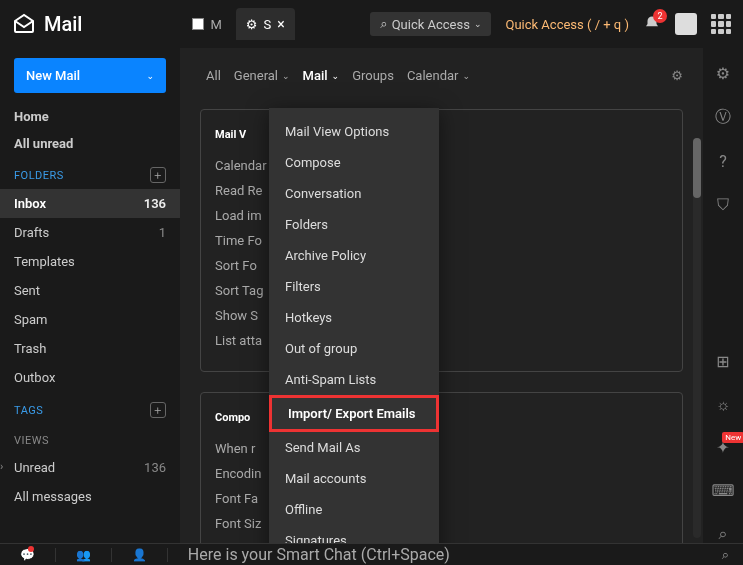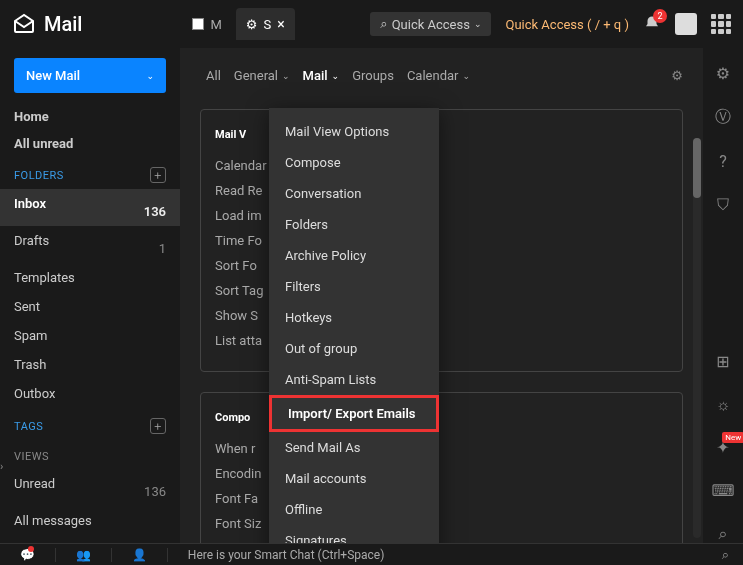--- a/index.html
+++ b/index.html
@@ -23,21 +23,21 @@
 .body { display: flex; height: calc(565px - 48px - 22px); }
 .sidebar { width: 180px; background: #1a1a1a; padding: 10px 0; overflow-y: auto; position: relative; }
 .new-mail { margin: 0 14px 10px; background: #0a84ff; color: #fff; padding: 10px 12px; border-radius: 3px; display: flex; align-items: center; justify-content: space-between; font-weight: 500; gap: 27px; }
 .side-link { padding: 6px 14px; color: #ccc; cursor: pointer; font-weight: bold; }
 .side-link.blue { color: #3a9be8; }
 .side-header { padding: 10px 14px 6px; color: #3a9be8; font-size: 11px; letter-spacing: 0.5px; display: flex; justify-content: space-between; align-items: center; }
 .side-header.gray { color: #888; }
 .plus-box { width: 16px; height: 16px; border: 1px solid #666; border-radius: 3px; display: flex; align-items: center; justify-content: center; font-size: 12px; color: #aaa; }
 .folder { padding: 7px 14px; display: flex; justify-content: space-between; color: #ccc; cursor: pointer; }
 .folder.active { background: #333; font-weight: 600; color: #fff; }
-.folder .count { color: #888; margin-top: 8px; }
+.folder .count { color: #888; }
 .folder.active .count { color: #eee; }
 .content { flex: 1; background: #222; position: relative; overflow: hidden; }
 .settings-tabs { display: flex; gap: 1px; padding: 14px 20px 10px; align-items: center; }
 .stab { color: #aaa; padding: 6px 6px; display: flex; align-items: center; gap: 4px; cursor: pointer; }
 .stab.active { color: #fff; font-weight: 500; }
 .chev { font-size: 9px; }
 .cards { padding: 10px 20px; display: flex; flex-direction: column; gap: 20px; }
 .card { border: 1px solid #444; border-radius: 4px; padding: 18px 14px; }
 .card h3 { color: #fff; font-size: 11px; margin-bottom: 12px; }
 .card-row { color: #aaa; padding: 5px 0; font-size: 13px; }
@@ -48,21 +48,21 @@
 .right-rail .ricon { color: #888; font-size: 16px; cursor: pointer; }
 .right-rail .spacer { flex: 1; }
 .right-rail .newtag { position: relative; }
 .right-rail .newtag::after { content: "New"; position: absolute; top: -6px; left: 6px; background: #e33; color: #fff; font-size: 8px; padding: 1px 3px; border-radius: 2px; }
 .scrollbar-track { position: absolute; right: 2px; top: 90px; width: 8px; height: 400px; background: #2a2a2a; border-radius: 4px; }
 .scrollbar-thumb { width: 8px; height: 60px; background: #666; border-radius: 4px; }
 .bottombar { height: 22px; background: #1a1a1a; display: flex; align-items: center; border-top: 1px solid #333; }
 .bottom-item { display: flex; flex-direction: column; align-items: center; padding: 0 20px; color: #999; font-size: 9px; position: relative; border-right: 1px solid #333; }
 .bottom-item .bicon { font-size: 12px; }
 .bottom-item .dot { position: absolute; top: -2px; left: 28px; width: 6px; height: 6px; background: #e33; border-radius: 3px; }
-.smart-chat { margin-left: 20px; color: #aaa; font-size: 12px; }
+.smart-chat { margin-left: 20px; color: #aaa; font-size: 16px; }
 .search-bottom { margin-left: auto; padding: 0 14px; color: #999; }
 .side-expand { position: absolute; left: 0px; bottom: 70px; color: #888; font-size: 11px; }
 .set-gear { margin-left: auto; color: #888; }
 </style>
 </head>
 <body>
 
 <div class="topbar">
   <div class="logo">
     <svg class="logo-icon" viewBox="0 0 24 24" fill="none" stroke="#fff" stroke-width="2">

